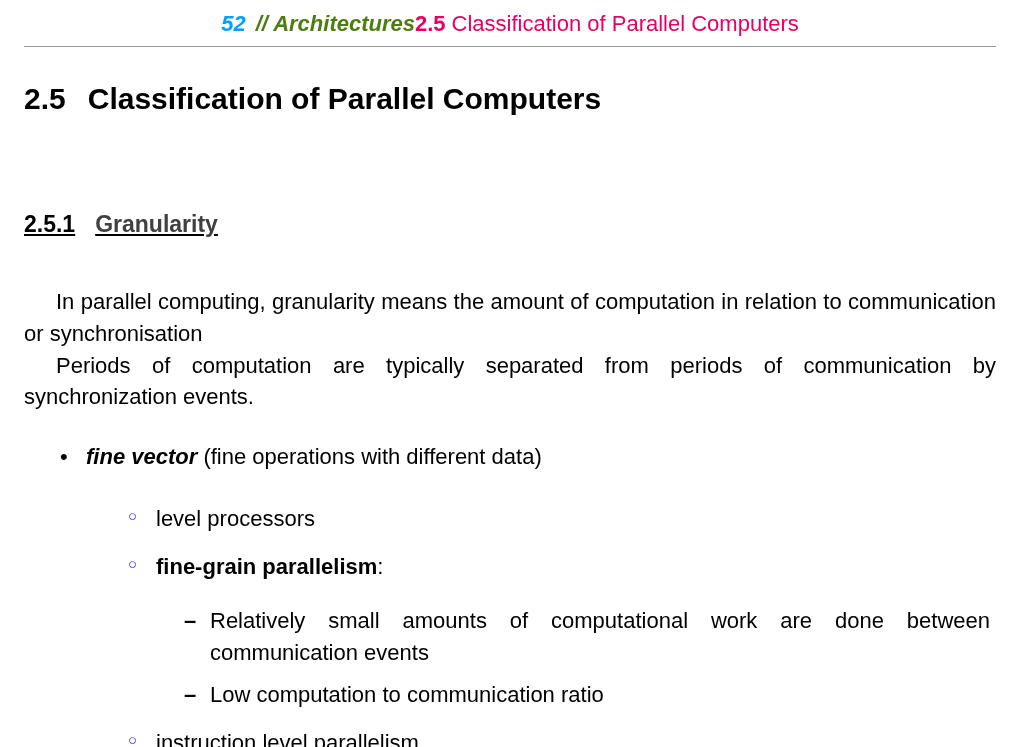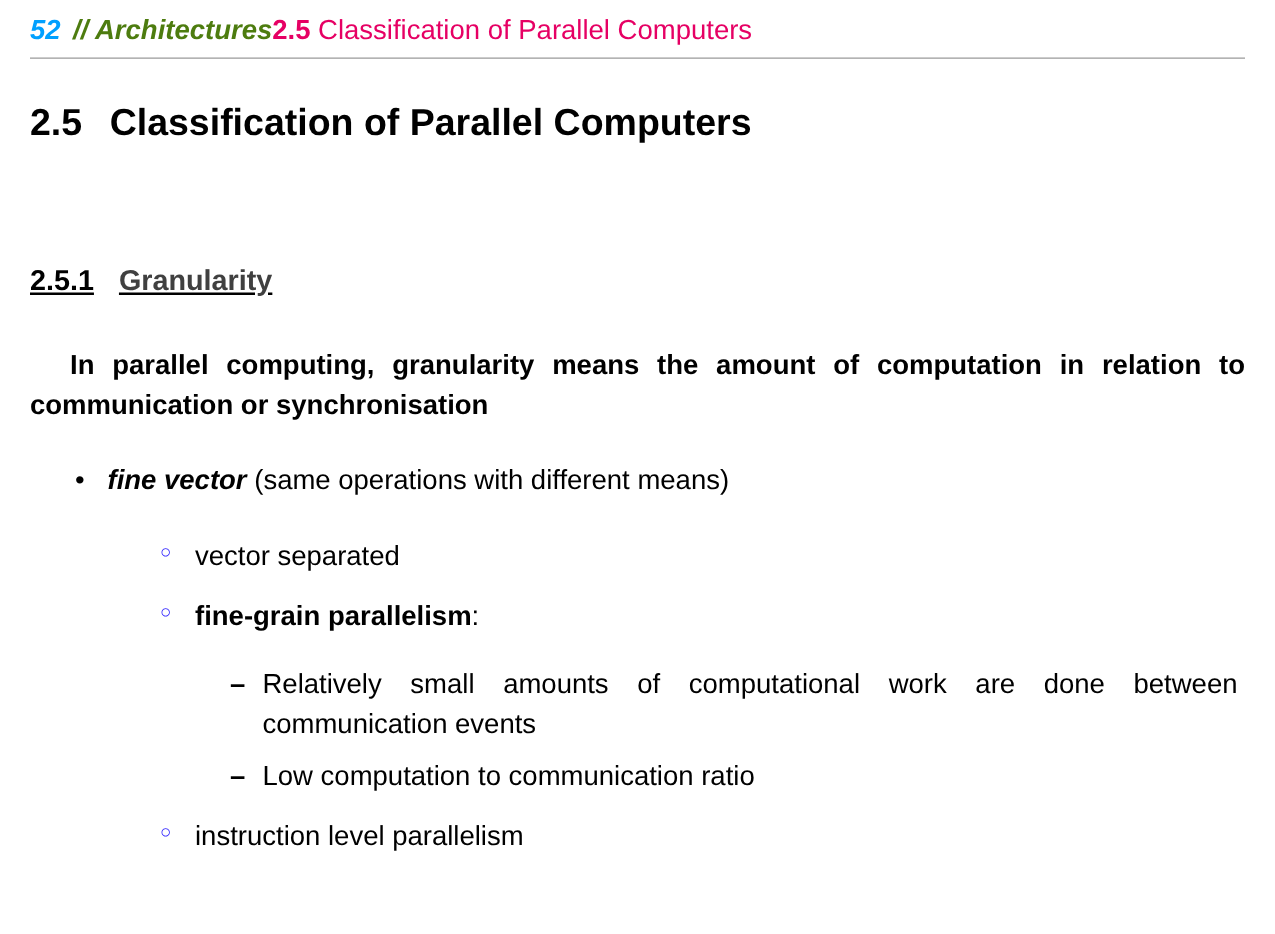--- a/index.html
+++ b/index.html
@@ -10,21 +10,21 @@
       color: #000;
       background: #fff;
       width: 1020px;
       height: 747px;
       padding: 0;
       overflow: hidden;
     }
     .page { padding: 0 24px; }
     .running-head {
       display: flex;
-      justify-content: flex-start;
+      justify-content: center;
       align-items: baseline;
       padding: 8px 0 6px 0;
       border-bottom: 1px solid #9a9a9a;
       font-size: 22px;
     }
     .rh-left { display: flex; gap: 10px; align-items: baseline; font-weight: 700; }
     .rh-page { color: #00a0ff; font-style: italic; }
     .rh-chapter { color: #4d7c0f; font-style: italic; }
     .rh-right { display: flex; gap: 6px; align-items: baseline; }
     .rh-right .sec-num { color: #e60064; font-weight: 700; }
@@ -40,21 +40,21 @@
     .subsection-heading {
       display: flex;
       gap: 20px;
       align-items: baseline;
       margin-top: 88px;
       font-weight: 700;
       font-size: 23px;
       text-decoration: underline;
     }
     .subsection-heading .sub-title { color: #404040; }
-    .body-text { margin-top: 34px; text-align: justify; font-weight: bold; }
+    .body-text { margin-top: 44px; text-align: justify; }
     .body-text p.firstline { text-indent: 32px; margin-bottom: 0; }
     .body-text p.secondline { text-indent: 32px; margin-top: 0; }
     ul.outer {
       list-style: none;
       margin-top: 28px;
       padding-left: 62px;
     }
     ul.outer > li::before {
       content: "\2022";
       position: absolute;
@@ -115,27 +115,28 @@
     <span>Classification of Parallel Computers</span>
   </div>
 
   <div class="subsection-heading">
     <span>2.5.1</span>
     <span class="sub-title">Granularity</span>
   </div>
 
   <div class="body-text">
     <p class="firstline">In parallel computing, granularity means the amount of computation in relation to communication or synchronisation</p>
+    <p class="secondline">Periods of computation are typically separated from periods of communication by synchronization events.</p>
   </div>
 
   <ul class="outer">
     <li>
-      <span class="fine-label">fine vector</span><span> (same operations with different means)</span>
+      <span class="fine-label">fine vector</span><span> (fine operations with different data)</span>
       <ul class="sub">
-        <li>vector separated</li>
+        <li>level processors</li>
         <li>
           <span class="bold">fine-grain parallelism</span><span>:</span>
           <ul class="dash">
             <li>Relatively small amounts of computational work are done between communication events</li>
             <li>Low computation to communication ratio</li>
 
           </ul>
         </li>
         <li>instruction level parallelism</li>
       </ul>

